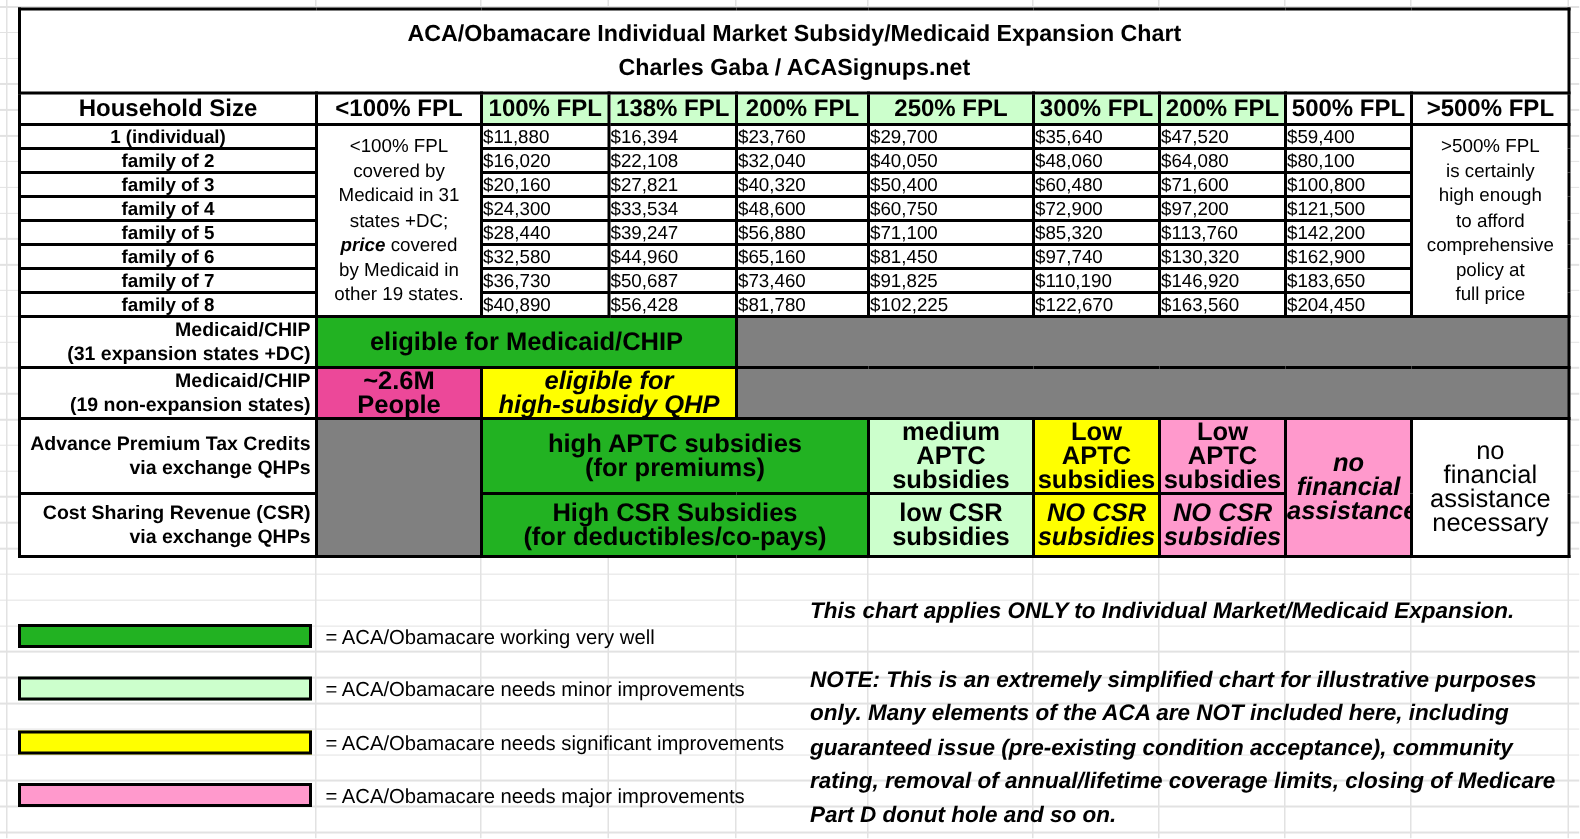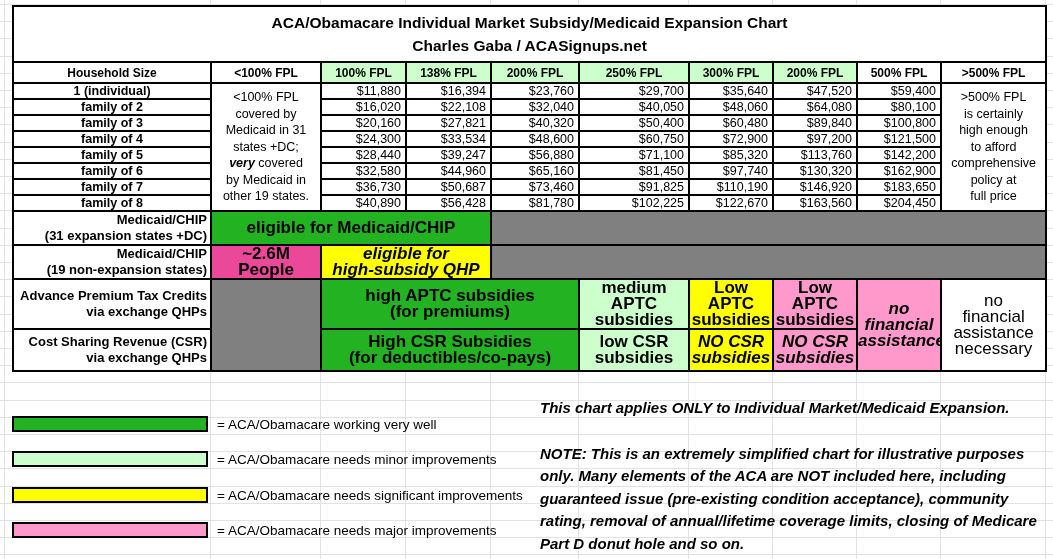--- a/index.html
+++ b/index.html
@@ -20,25 +20,25 @@
   }
   .vline { position: absolute; top: 0; bottom: 0; width: 1px; background: #e2e2e2; }
 
   .sheet { position: absolute; left: 12px; top: 5px; z-index: 2; }
 
   table { border-collapse: collapse; table-layout: fixed; width: 1033px; background: #fff; }
   td { border: 2px solid #000; overflow: hidden; vertical-align: middle; }
 
   .title-cell { text-align: center; font-weight: bold; font-size: 15.5px; line-height: 23px; height: 56px; }
 
-  .hdr td { font-weight: bold; font-size: 12px; text-align: center; height: 21px; }
+  .hdr td { font-weight: bold; font-size: 16px; text-align: center; height: 21px; }
 
   .inc td { font-size: 12.5px; height: 15px; }
   .inc .lbl { font-weight: bold; text-align: center; }
-  .inc .val { text-align: right; padding-right: 4px; }
+  .inc .val { text-align: left; padding-right: 4px; }
 
   .wrapcell { font-size: 12.5px; text-align: center; line-height: 16.5px; white-space: pre-line; }
 
   .rowlbl { font-weight: bold; font-size: 13px; text-align: right; padding-right: 3px; line-height: 16px; }
   .statcell { font-weight: bold; font-size: 17px; text-align: center; line-height: 16px; white-space: pre-line; }
   .ital { font-style: italic; }
   .plain { font-weight: normal; font-style: normal; }
 
   .legend { position: absolute; left: 12px; z-index: 2; }
   .legend-row { position: absolute; display: flex; align-items: center; }
@@ -100,21 +100,21 @@
     <td>500% FPL</td>
     <td>&gt;500% FPL</td>
   </tr>
 
   <tr class="inc">
     <td class="lbl">1 (individual)</td>
     <td rowspan="8" class="wrapcell"><span>&lt;100% FPL
 covered by
 Medicaid in 31
 states +DC;
-</span><span style="font-weight:bold;font-style:italic">very</span><span> covered
+</span><span style="font-weight:bold;font-style:italic">price</span><span> covered
 by Medicaid in
 other 19 states.</span></td>
     <td class="val">$11,880</td>
     <td class="val">$16,394</td>
     <td class="val">$23,760</td>
     <td class="val">$29,700</td>
     <td class="val">$35,640</td>
     <td class="val">$47,520</td>
     <td class="val">$59,400</td>
     <td rowspan="8" class="wrapcell">&gt;500% FPL
@@ -135,21 +135,21 @@
     <td class="val">$64,080</td>
     <td class="val">$80,100</td>
   </tr>
   <tr class="inc">
     <td class="lbl">family of 3</td>
     <td class="val">$20,160</td>
     <td class="val">$27,821</td>
     <td class="val">$40,320</td>
     <td class="val">$50,400</td>
     <td class="val">$60,480</td>
-    <td class="val">$89,840</td>
+    <td class="val">$71,600</td>
     <td class="val">$100,800</td>
   </tr>
   <tr class="inc">
     <td class="lbl">family of 4</td>
     <td class="val">$24,300</td>
     <td class="val">$33,534</td>
     <td class="val">$48,600</td>
     <td class="val">$60,750</td>
     <td class="val">$72,900</td>
     <td class="val">$97,200</td>

